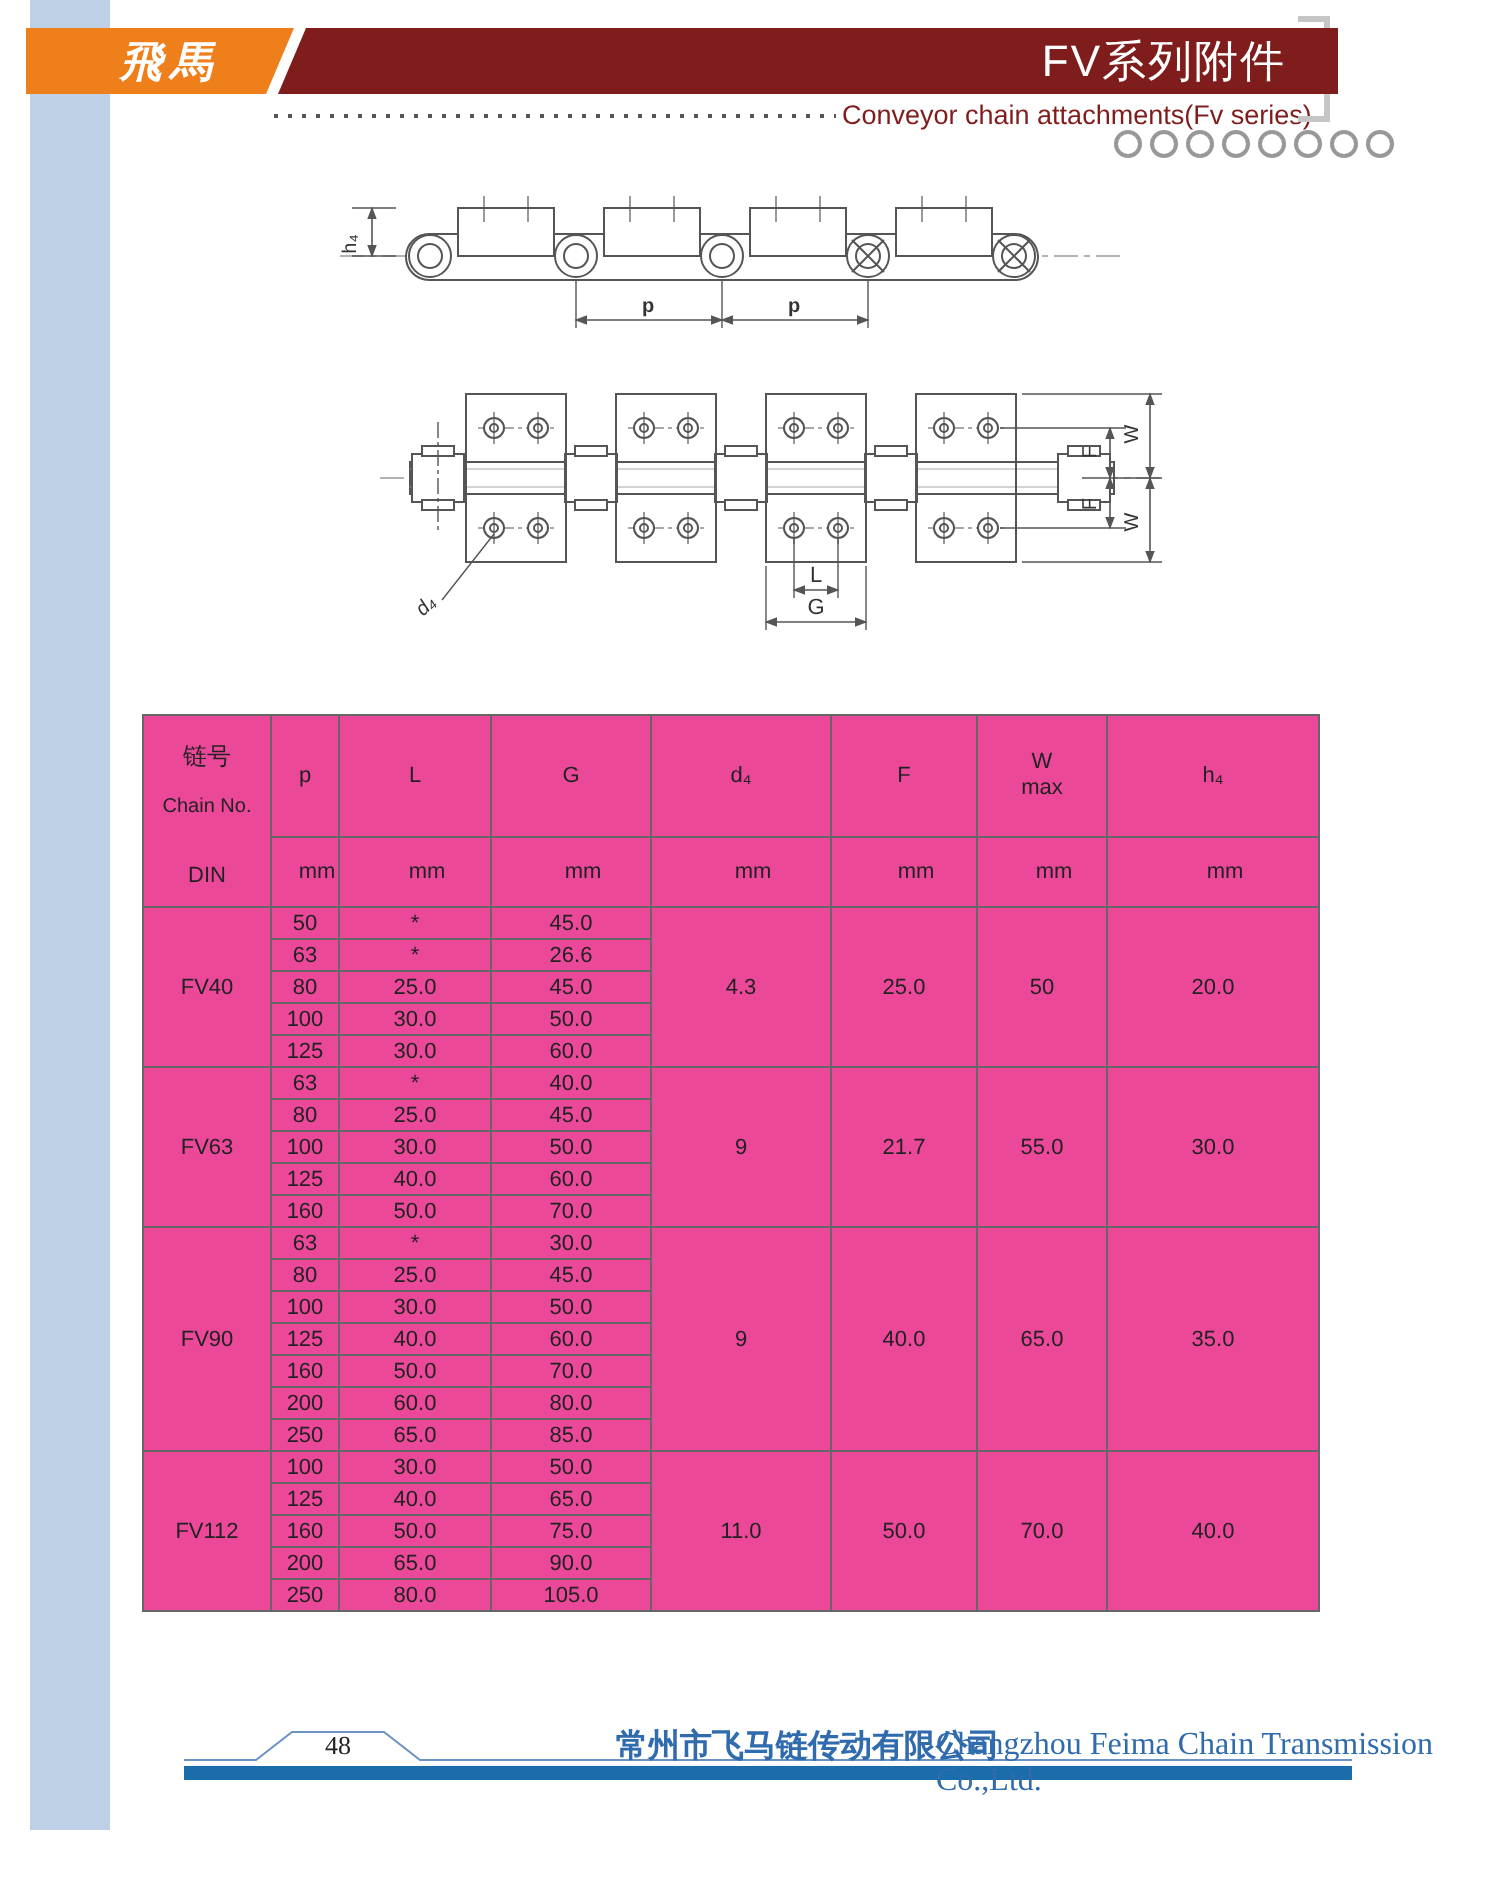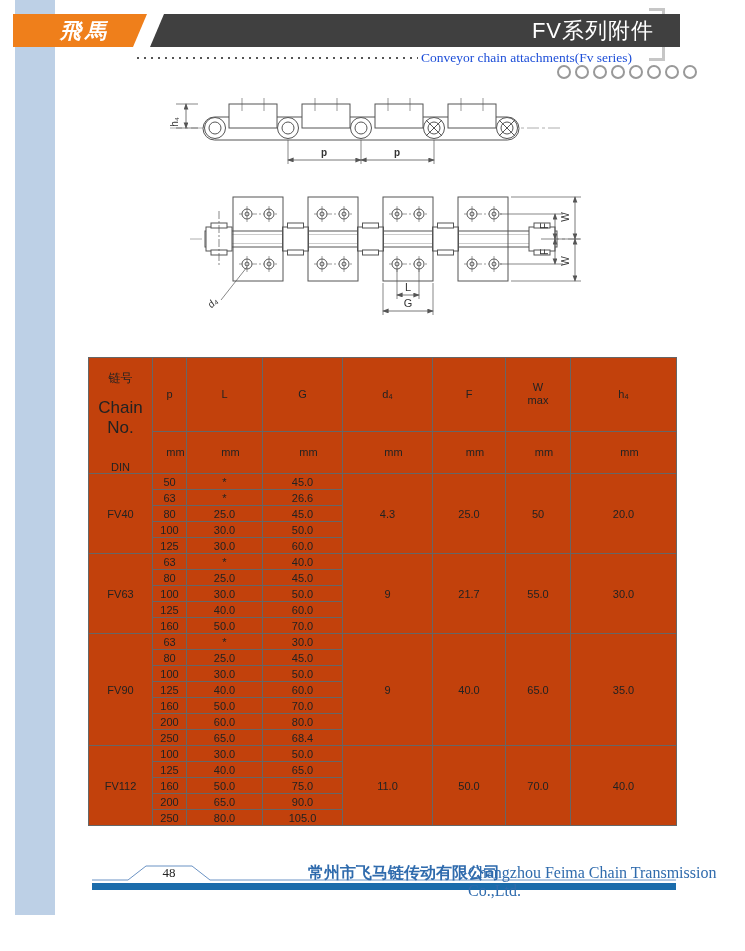--- a/index.html
+++ b/index.html
@@ -8,41 +8,41 @@
 
   
   .side-strip{position:absolute;left:15px;top:0;width:40px;height:915px;background:#bdd0e6;z-index:0;}
   .bracket{position:absolute;left:649px;top:8px;width:13px;height:47px;
            border-top:3px solid #c6c6c6;border-right:3px solid #c6c6c6;border-bottom:3px solid #c6c6c6;z-index:1;}
   .logo-flag{position:absolute;left:13px;top:14px;width:134px;height:33px;background:#ef7f1b;
              clip-path:polygon(0 0,100% 0,calc(100% - 14px) 100%,0 100%);z-index:3;
              display:flex;align-items:center;justify-content:center;}
   .logo-flag span{color:#fff;font-family:"Liberation Serif",serif;font-weight:bold;font-style:italic;
                   font-size:21px;letter-spacing:4px;padding-left:10px;}
-  .banner{position:absolute;left:150px;top:14px;width:530px;height:33px;background:#404040;
+  .banner{position:absolute;left:139px;top:14px;width:530px;height:33px;background:#7f1d1d;
           clip-path:polygon(14px 0,100% 0,100% 100%,0 100%);z-index:2;text-align:right;}
   .banner-title{color:#fff;font-size:22px;line-height:33px;padding-right:26px;letter-spacing:1px;font-weight:500;}
   .dotted-line{position:absolute;left:137px;top:57px;width:281px;height:2px;
                background-image:repeating-linear-gradient(90deg,#555 0,#555 2px,transparent 2px,transparent 7px);}
-  .subtitle{position:absolute;left:421px;top:50px;font-family:Liberation Serif, serif;font-size:13.5px;color:#1d4ed8;}
+  .subtitle{position:absolute;left:421px;top:50px;font-family:Liberation Sans, sans-serif;font-size:13.5px;color:#7f1d1d;}
   .circles{position:absolute;left:557px;top:65px;display:flex;gap:4px;}
   .circ{width:10px;height:10px;border:2px solid #999;border-radius:50%;background:#fff;display:inline-block;}
 
   .diag{position:absolute;}
 
   
-  table.spec{position:absolute;left:88px;top:357px;border-collapse:collapse;table-layout:fixed;
-             width:588px;font-size:11px;color:#222;background:#c2410c;}
+  table.spec{position:absolute;left:71px;top:357px;border-collapse:collapse;table-layout:fixed;
+             width:588px;font-size:11px;color:#222;background:#ec4899;}
   .spec th,.spec td{border:1px solid #666;text-align:center;padding:0;font-weight:normal;vertical-align:middle;}
   .spec tr.hdr1 th{height:60px;}
   .spec tr.hdr2 th{height:34px;padding-left:12px;}
   .spec tbody td{height:15px;line-height:14px;}
   .spec .chain-cell{vertical-align:top;}
   .spec .ch-cn{font-size:12px;margin-top:12px;}
-  .spec .ch-en{font-size:17px;margin-top:11px;}
+  .spec .ch-en{font-size:10px;margin-top:11px;}
   .spec .ch-din{font-size:11px;margin-top:23px;}
   .spec .col-sub{font-size:11px;line-height:13px;}
 
   
   .notes{position:absolute;left:90px;top:787px;color:#333;}
   .n-cn{font-size:12px;line-height:16px;}
   .n-en{font-size:11.5px;line-height:15px;color:#444;}
 
   
   .footer-svg{position:absolute;left:88px;top:860px;}
@@ -374,21 +374,21 @@
           <td>70.0</td>
         </tr>
         <tr>
           <td>200</td>
           <td>60.0</td>
           <td>80.0</td>
         </tr>
         <tr>
           <td>250</td>
           <td>65.0</td>
-          <td>68.4</td>
+          <td>85.0</td>
         </tr>
         <tr>
           <td rowspan="5">FV112</td>
           <td>100</td>
           <td>30.0</td>
           <td>50.0</td>
           <td rowspan="5">11.0</td>
           <td rowspan="5">50.0</td>
           <td rowspan="5">70.0</td>
           <td rowspan="5">40.0</td>

